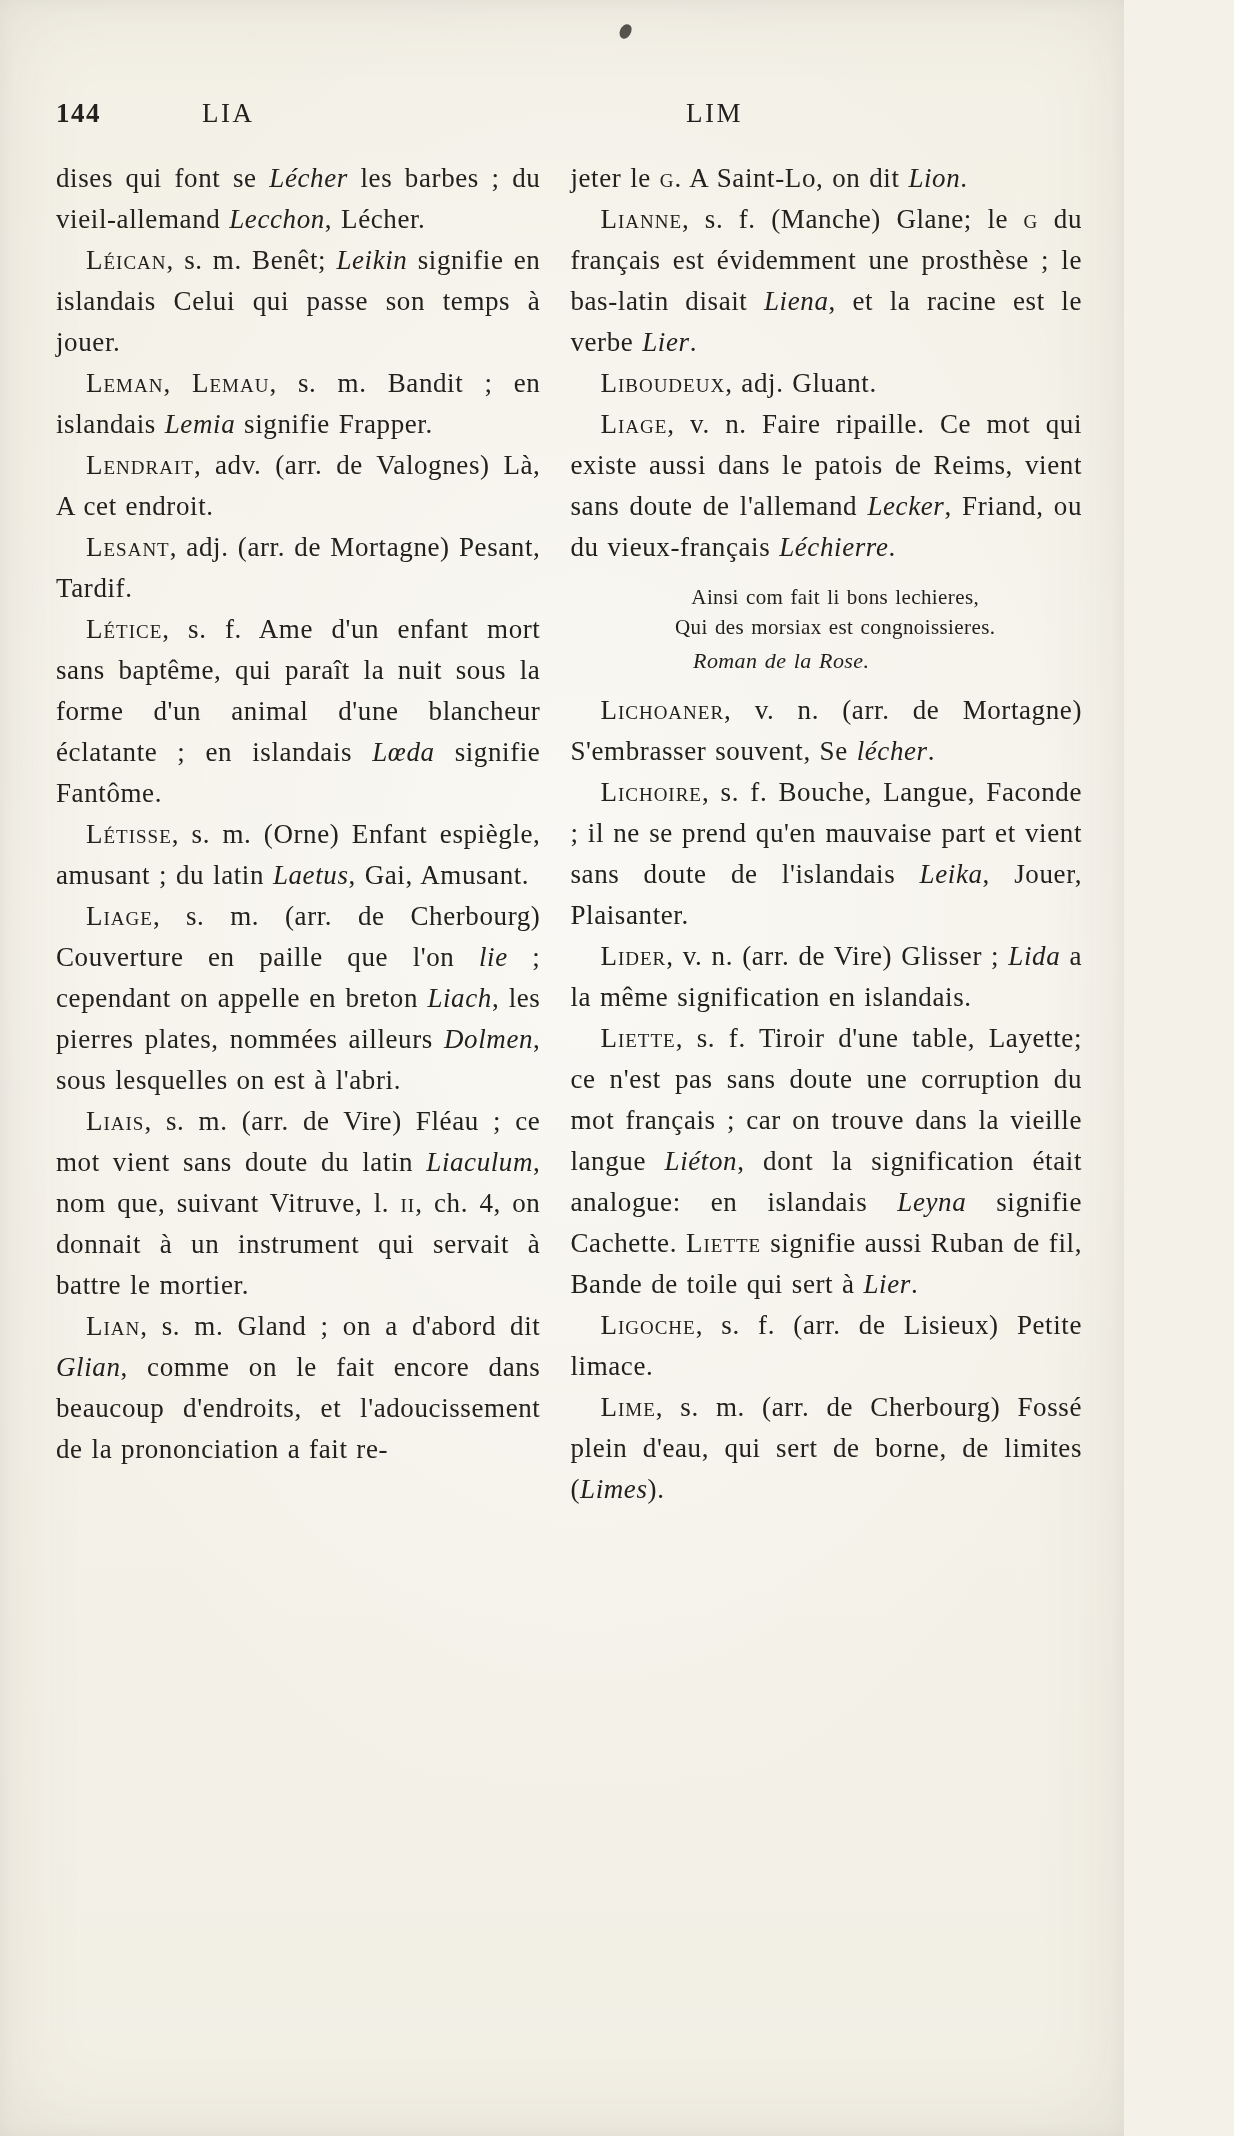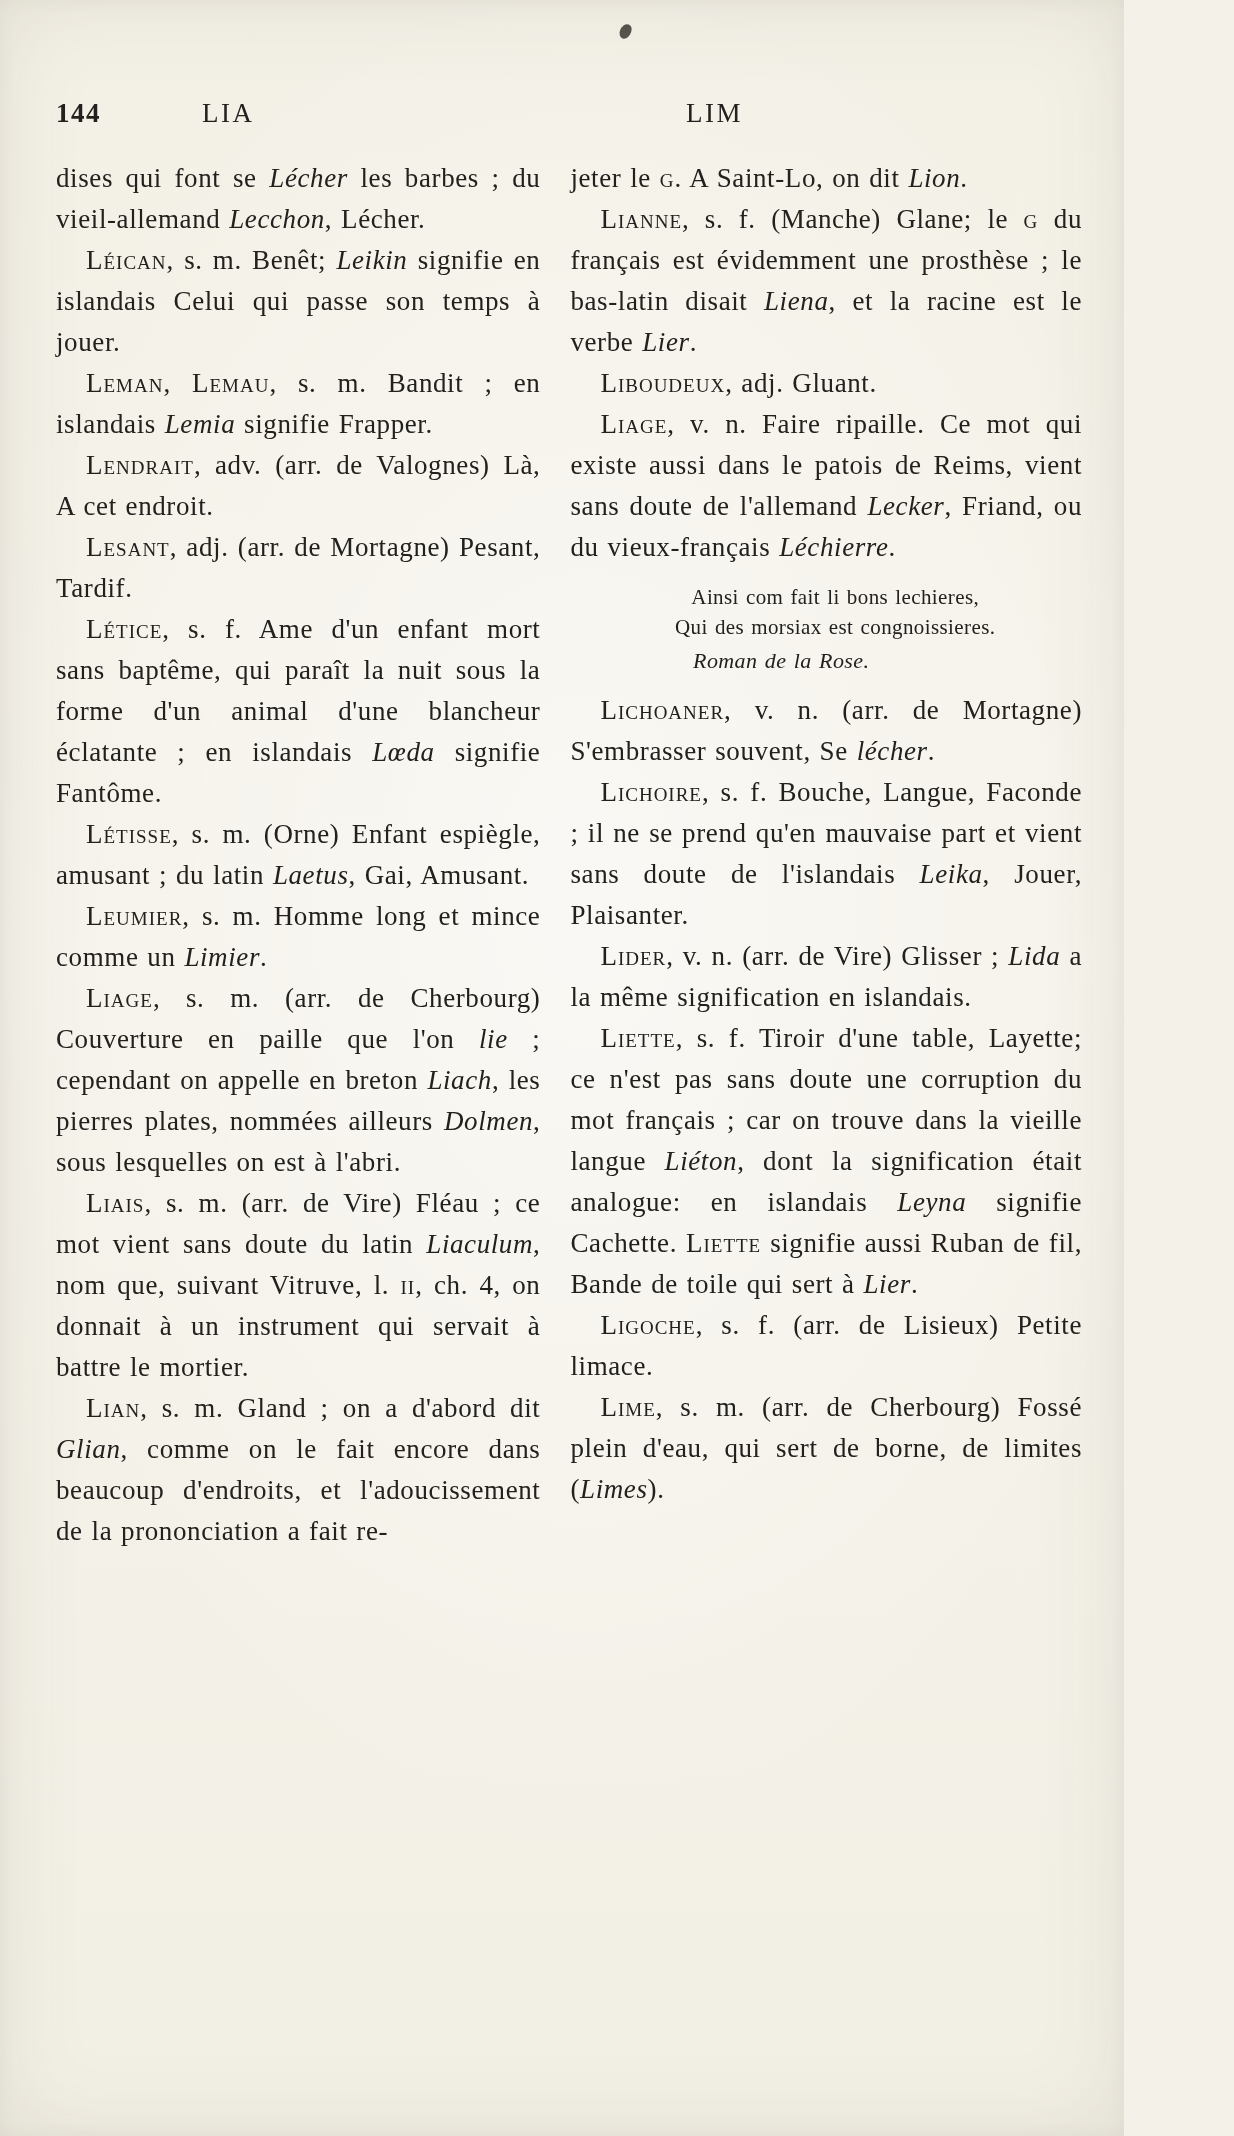--- a/index.html
+++ b/index.html
@@ -93,21 +93,20 @@
 
   <main class="columns">
     <div class="col col-left" id="col-left">
         <p class="para continuation"><span>dises qui font se </span><span class="it">Lécher</span><span> les barbes ; du vieil-allemand </span><span class="it">Lecchon</span><span>, Lécher.</span></p>
         <p class="para entry"><span class="sc">Léican</span><span>, s. m. Benêt; </span><span class="it">Leikin</span><span> signifie en islandais Celui qui passe son temps à jouer.</span></p>
         <p class="para entry"><span class="sc">Leman</span><span>, </span><span class="sc">Lemau</span><span>, s. m. Bandit ; en islandais </span><span class="it">Lemia</span><span> signifie Frapper.</span></p>
         <p class="para entry"><span class="sc">Lendrait</span><span>, adv. (arr. de Valognes) Là, A cet endroit.</span></p>
         <p class="para entry"><span class="sc">Lesant</span><span>, adj. (arr. de Mortagne) Pesant, Tardif.</span></p>
         <p class="para entry"><span class="sc">Létice</span><span>, s. f. Ame d'un enfant mort sans baptême, qui paraît la nuit sous la forme d'un animal d'une blancheur éclatante ; en islandais </span><span class="it">Lœda</span><span> signifie Fantôme.</span></p>
         <p class="para entry"><span class="sc">Létisse</span><span>, s. m. (Orne) Enfant espiègle, amusant ; du latin </span><span class="it">Laetus</span><span>, Gai, Amusant.</span></p>
-        <p class="para entry"><span class="sc">Leumier</span><span>, s. m. Homme long et mince comme un </span><span class="it">Limier</span><span>.</span></p>
         <p class="para entry"><span class="sc">Liage</span><span>, s. m. (arr. de Cherbourg) Couverture en paille que l'on </span><span class="it">lie</span><span> ; cependant on appelle en breton </span><span class="it">Liach</span><span>, les pierres plates, nommées ailleurs </span><span class="it">Dolmen</span><span>, sous lesquelles on est à l'abri.</span></p>
         <p class="para entry"><span class="sc">Liais</span><span>, s. m. (arr. de Vire) Fléau ; ce mot vient sans doute du latin </span><span class="it">Liaculum</span><span>, nom que, suivant Vitruve, l. </span><span class="sc">ii</span><span>, ch. 4, on donnait à un instrument qui servait à battre le mortier.</span></p>
         <p class="para entry"><span class="sc">Lian</span><span>, s. m. Gland ; on a d'abord dit </span><span class="it">Glian</span><span>, comme on le fait encore dans beaucoup d'endroits, et l'adoucissement de la prononciation a fait re-</span></p>
       </div>
     <div class="col col-right" id="col-right">
         <p class="para continuation"><span>jeter le </span><span class="sc">g</span><span>. A Saint-Lo, on dit </span><span class="it">Lion</span><span>.</span></p>
         <p class="para entry"><span class="sc">Lianne</span><span>, s. f. (Manche) Glane; le </span><span class="sc">g</span><span> du français est évidemment une prosthèse ; le bas-latin disait </span><span class="it">Liena</span><span>, et la racine est le verbe </span><span class="it">Lier</span><span>.</span></p>
         <p class="para entry"><span class="sc">Liboudeux</span><span>, adj. Gluant.</span></p>
         <p class="para entry"><span class="sc">Liage</span><span>, v. n. Faire ripaille. Ce mot qui existe aussi dans le patois de Reims, vient sans doute de l'allemand </span><span class="it">Lecker</span><span>, Friand, ou du vieux-français </span><span class="it">Léchierre</span><span>.</span></p>
         <p class="para quote">Ainsi com fait li bons lechieres,<br>Qui des morsiax est congnoissieres.</p>

